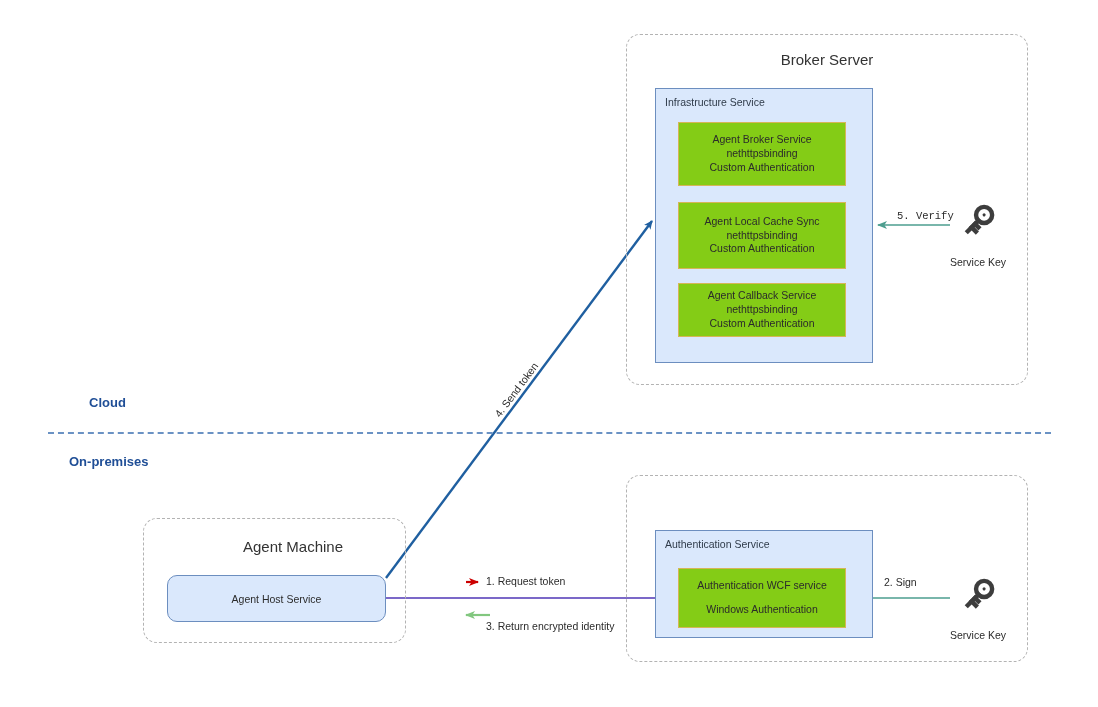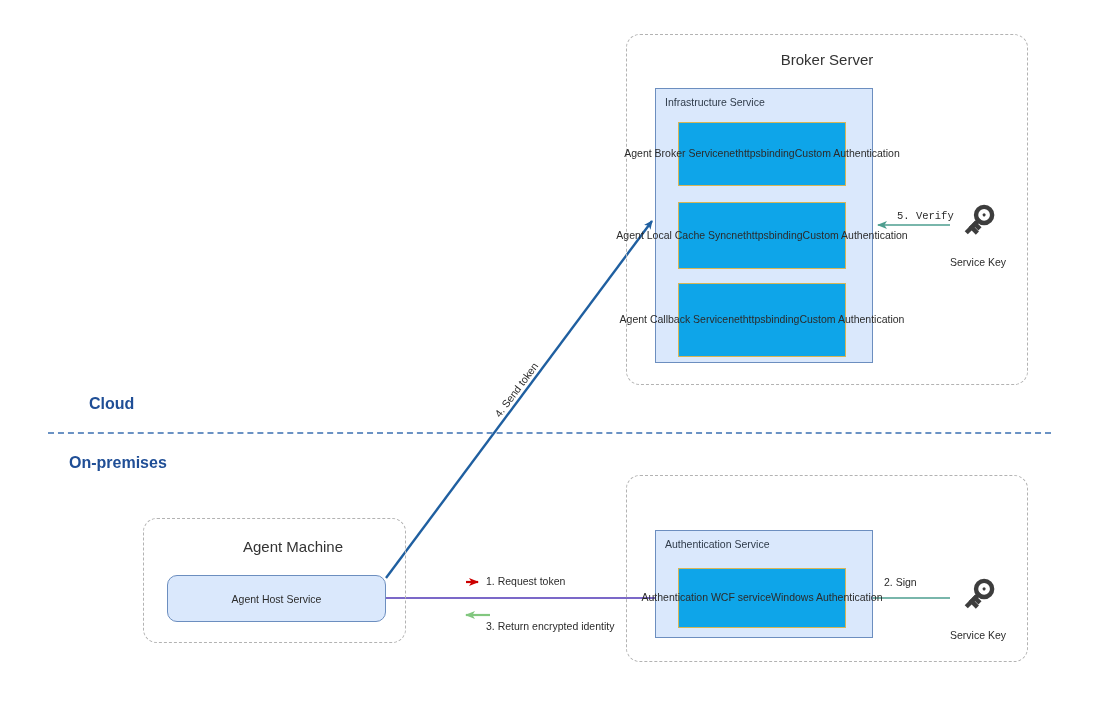--- a/index.html
+++ b/index.html
@@ -50,25 +50,25 @@
     left: 9px;
     top: 7px;
     font-size: 10.5px;
     color: #2f3b4a;
     white-space: nowrap;
   }
 
   
   .svc-box {
     position: absolute;
-    background: #0ea5e9;
+    background: #84cc16;
     border: 1px solid #d6b656;
     box-sizing: border-box;
     display: flex;
-    flex-direction: row;
+    flex-direction: column;
     align-items: center;
     justify-content: center;
     text-align: center;
     font-size: 10.5px;
     line-height: 1.33;
     color: #2b2b2b;
   }
   .svc-box .ln { display: block; white-space: nowrap; }
   .svc-box.spaced .ln { margin: 5px 0; }
 
@@ -87,21 +87,21 @@
   }
 
   
   .zone-divider {
     position: absolute;
     height: 0;
     border-top: 2px dashed #6a92c4;
   }
   .zone-label {
     position: absolute;
-    font-size: 16px;
+    font-size: 13px;
     font-weight: bold;
     color: #1f4e96;
     white-space: nowrap;
   }
 
   
   .conn-label {
     position: absolute;
     font-size: 10.5px;
     color: #2b2b2b;
@@ -183,21 +183,21 @@
     <span class="ln">nethttpsbinding</span>
     <span class="ln">Custom Authentication</span>
   </div>
 
   <div class="svc-box" style="left:678px; top:202px; width:168px; height:67px;">
     <span class="ln">Agent Local Cache Sync</span>
     <span class="ln">nethttpsbinding</span>
     <span class="ln">Custom Authentication</span>
   </div>
 
-  <div class="svc-box" style="left:678px; top:283px; width:168px; height:74px;">
+  <div class="svc-box" style="left:678px; top:283px; width:168px; height:54px;">
     <span class="ln">Agent Callback Service</span>
     <span class="ln">nethttpsbinding</span>
     <span class="ln">Custom Authentication</span>
   </div>
 
   <div class="conn-label" style="left:897px; top:210px;font-family:Liberation Mono, monospace;">5. Verify</div>
 
   <div class="key-icon" style="left:955px; top:198px; width:46px; height:46px;">
     <svg viewBox="0 0 48 48" width="46" height="46" xmlns="http://www.w3.org/2000/svg">
       <g transform="rotate(-45 24 24)" fill="none" stroke="#3d3d3d" stroke-width="4.6" stroke-linecap="square" stroke-linejoin="miter">

